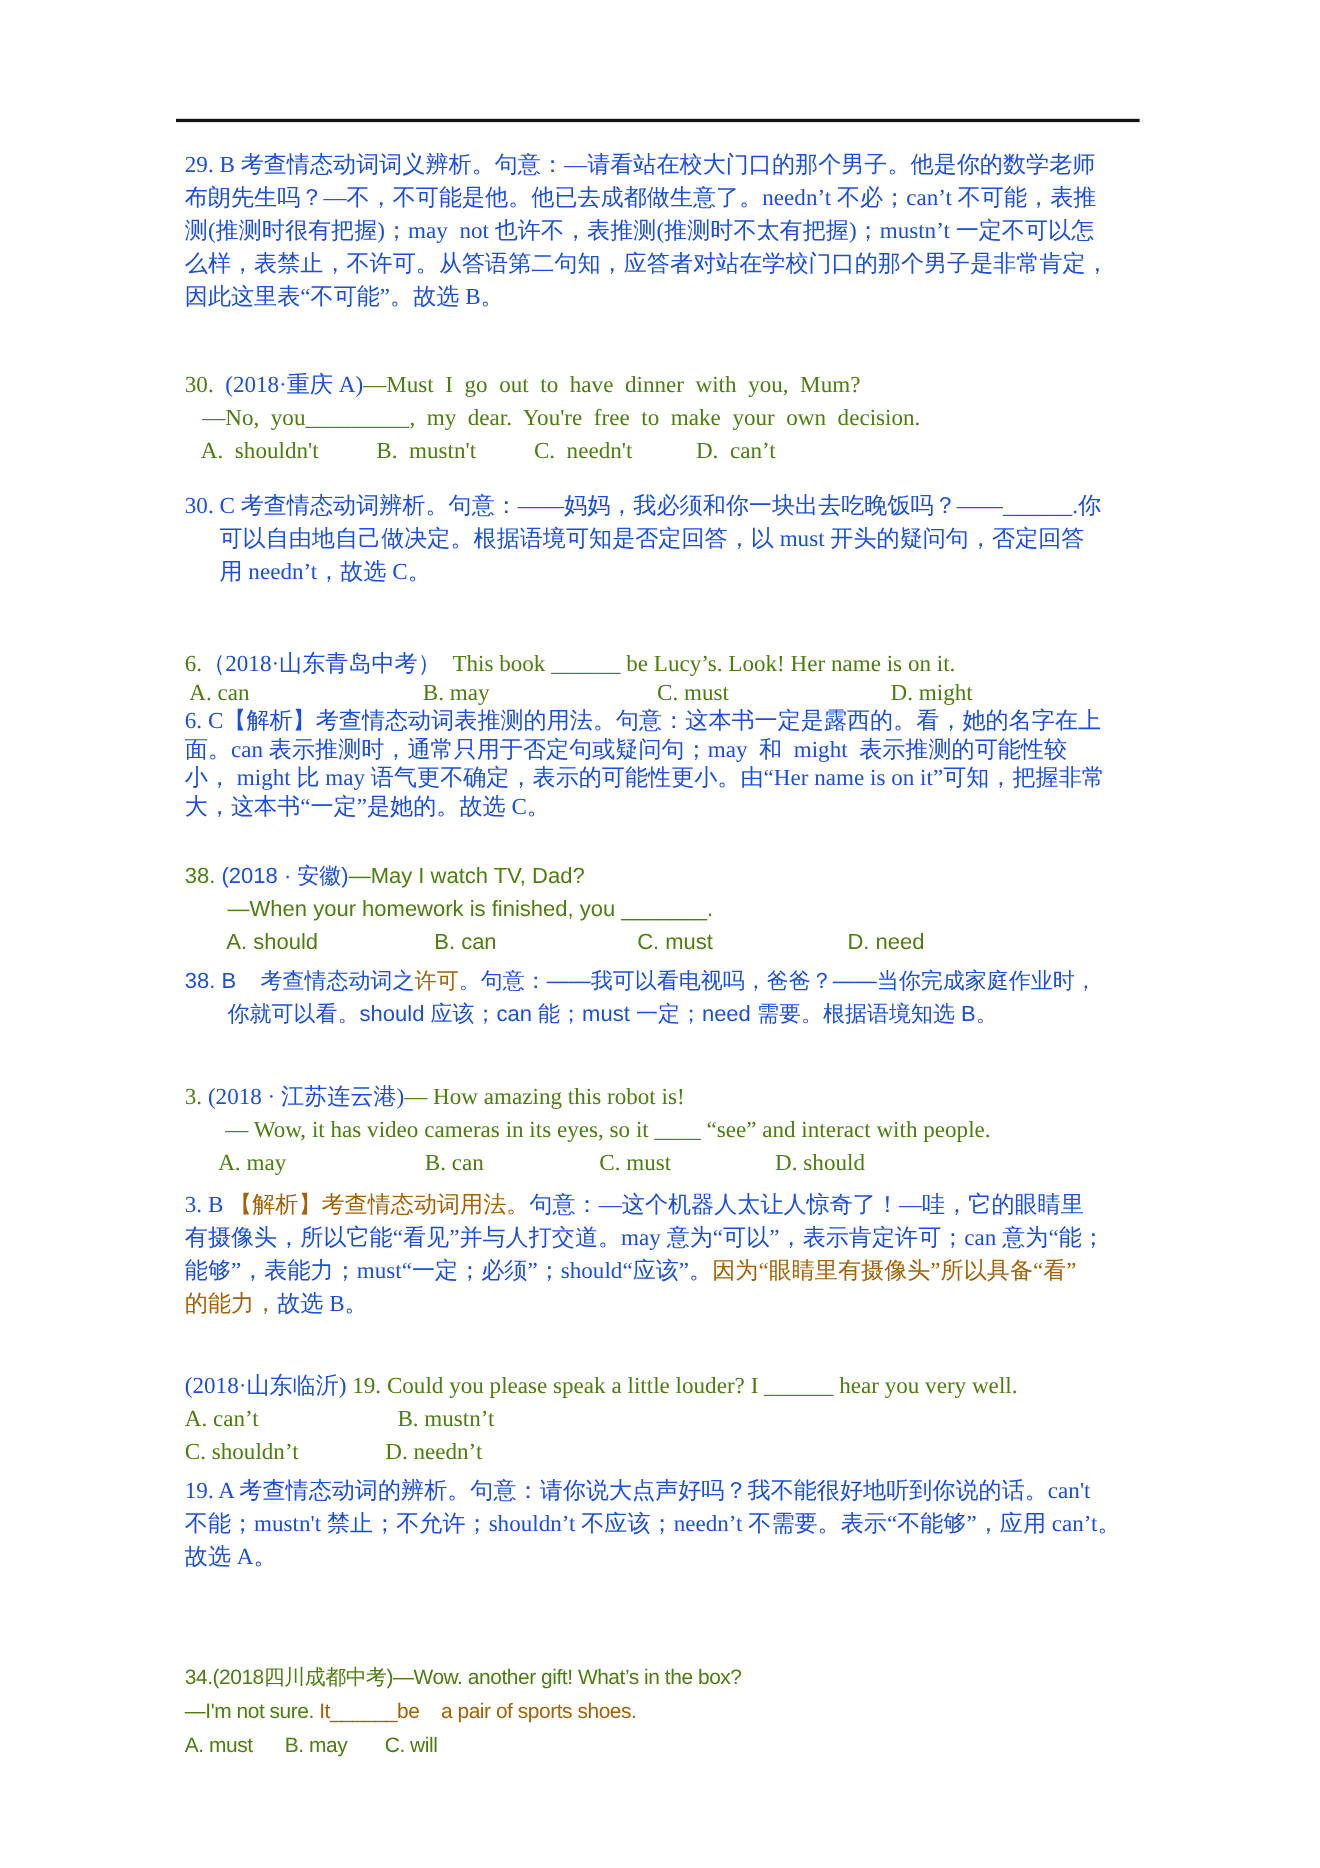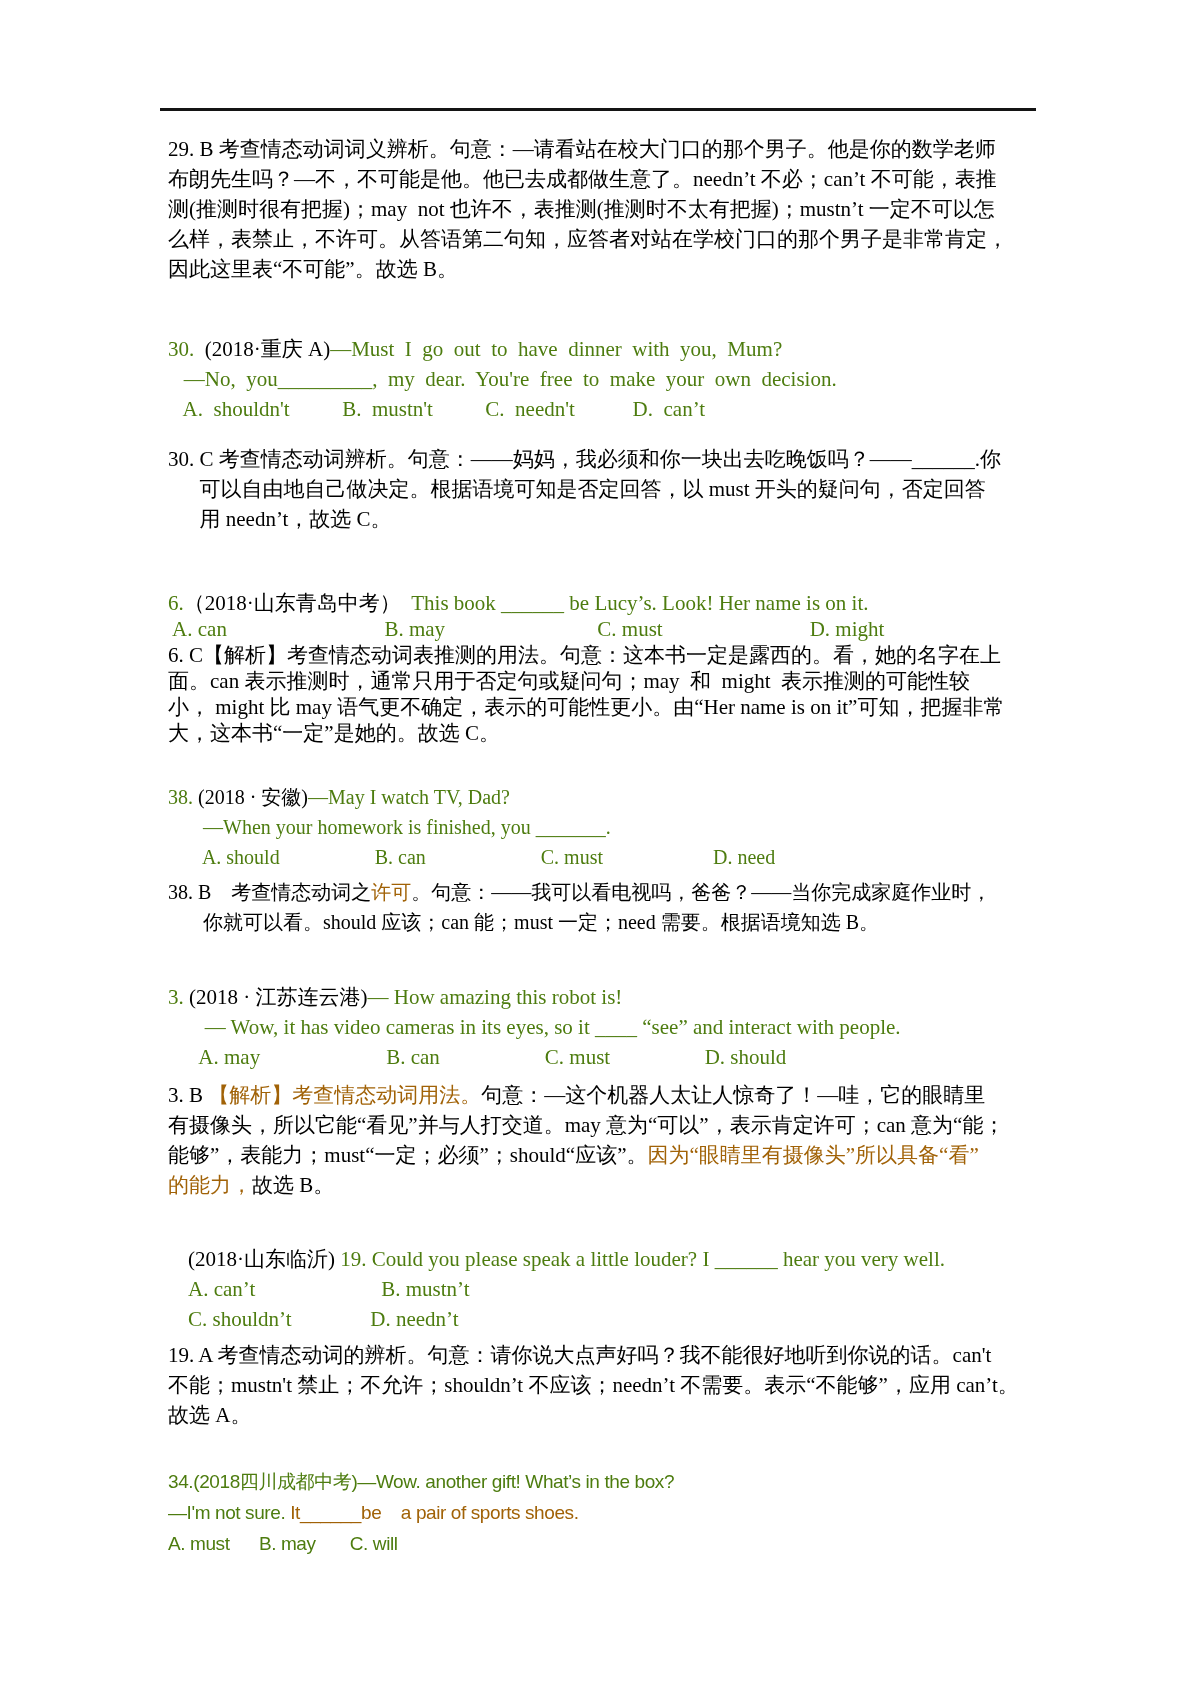--- a/index.html
+++ b/index.html
@@ -29,49 +29,49 @@
     width: 900px;
   }
   .section { white-space: pre; }
   .line { white-space: pre; }
   .font-serif {
     font-family: "Liberation Serif", "DejaVu Serif", serif;
     font-size: 21px;
     line-height: 30px;
   }
   .font-sans {
-    font-family: Liberation Serif, serif;
+    font-family: Liberation Sans, sans-serif;
     font-size: 20px;
     line-height: 30px;
   }
   .font-sansc {
     font-family: "Liberation Sans", "DejaVu Sans", sans-serif;
     font-size: 19px;
     letter-spacing: -0.4px;
     line-height: 30px;
   }
-  .c-blue  { color: #000000; }
+  .c-blue  { color: #1d4ed8; }
   .c-red   { color: #a16207; }
   .c-black { color: #4d7c0f; }
 
   
   [data-name="section-answer-29"]   { margin-top: 0; }
   [data-name="section-question-30"] { margin-top: 50px; }
   [data-name="section-answer-30"]   { margin-top: 20px; }
   [data-name="section-question-6"]  { margin-top: 56px; }
   [data-name="section-answer-6"]    { margin-top: 0; }
   [data-name="section-question-6"] .line,
   [data-name="section-answer-6"] .line { line-height: 26px; }
   [data-name="section-question-38"] { margin-top: 36px; }
   [data-name="section-answer-38"]   { margin-top: 5px; }
   [data-name="section-question-3"]  { margin-top: 45px; font-family: Liberation Serif, serif; }
   [data-name="section-answer-3"]    { margin-top: 8px; }
-  [data-name="section-question-19"] { margin-top: 44px; margin-left: 20px; }
+  [data-name="section-question-19"] { margin-top: 44px; }
   [data-name="section-answer-19"]   { margin-top: 6px; }
-  [data-name="section-question-34"] { margin-top: 36px; }
+  [data-name="section-question-34"] { margin-top: 80px; }
   [data-name="section-question-34"] .line { line-height: 31px; }
 </style>
 </head>
 <body>
 
 <div class="page" data-name="document-page">
   <div class="rule" data-name="top-horizontal-rule"></div>
   <div class="content" data-name="document-body">
       <div class="section font-serif" data-name="section-answer-29"><div class="line" data-name="text-line"><span class="seg c-blue" data-name="text-segment">29. B 考查情态动词词义辨析。句意：—请看站在校大门口的那个男子。他是你的数学老师</span></div><div class="line" data-name="text-line"><span class="seg c-blue" data-name="text-segment">布朗先生吗？—不，不可能是他。他已去成都做生意了。needn’t 不必；can’t 不可能，表推</span></div><div class="line" data-name="text-line"><span class="seg c-blue" data-name="text-segment">测(推测时很有把握)；may  not 也许不，表推测(推测时不太有把握)；mustn’t 一定不可以怎</span></div><div class="line" data-name="text-line"><span class="seg c-blue" data-name="text-segment">么样，表禁止，不许可。从答语第二句知，应答者对站在学校门口的那个男子是非常肯定，</span></div><div class="line" data-name="text-line"><span class="seg c-blue" data-name="text-segment">因此这里表“不可能”。故选 B。</span></div></div>
       <div class="section font-serif" data-name="section-question-30"><div class="line" data-name="text-line"><span class="seg c-black" data-name="text-segment">30.  </span><span class="seg c-blue" data-name="text-segment">(2018·重庆 A)</span><span class="seg c-black" data-name="text-segment">—Must  I  go  out  to  have  dinner  with  you,  Mum?</span></div><div class="line" data-name="text-line"><span class="seg c-black" data-name="text-segment">   —No,  you_________,  my  dear.  You're  free  to  make  your  own  decision.</span></div><div class="line" data-name="text-line"><span class="seg c-black" data-name="text-segment">   A.  shouldn't          B.  mustn't          C.  needn't           D.  can’t</span></div></div>

